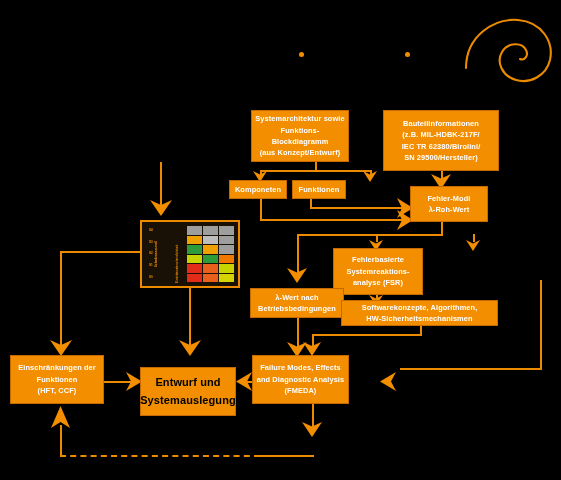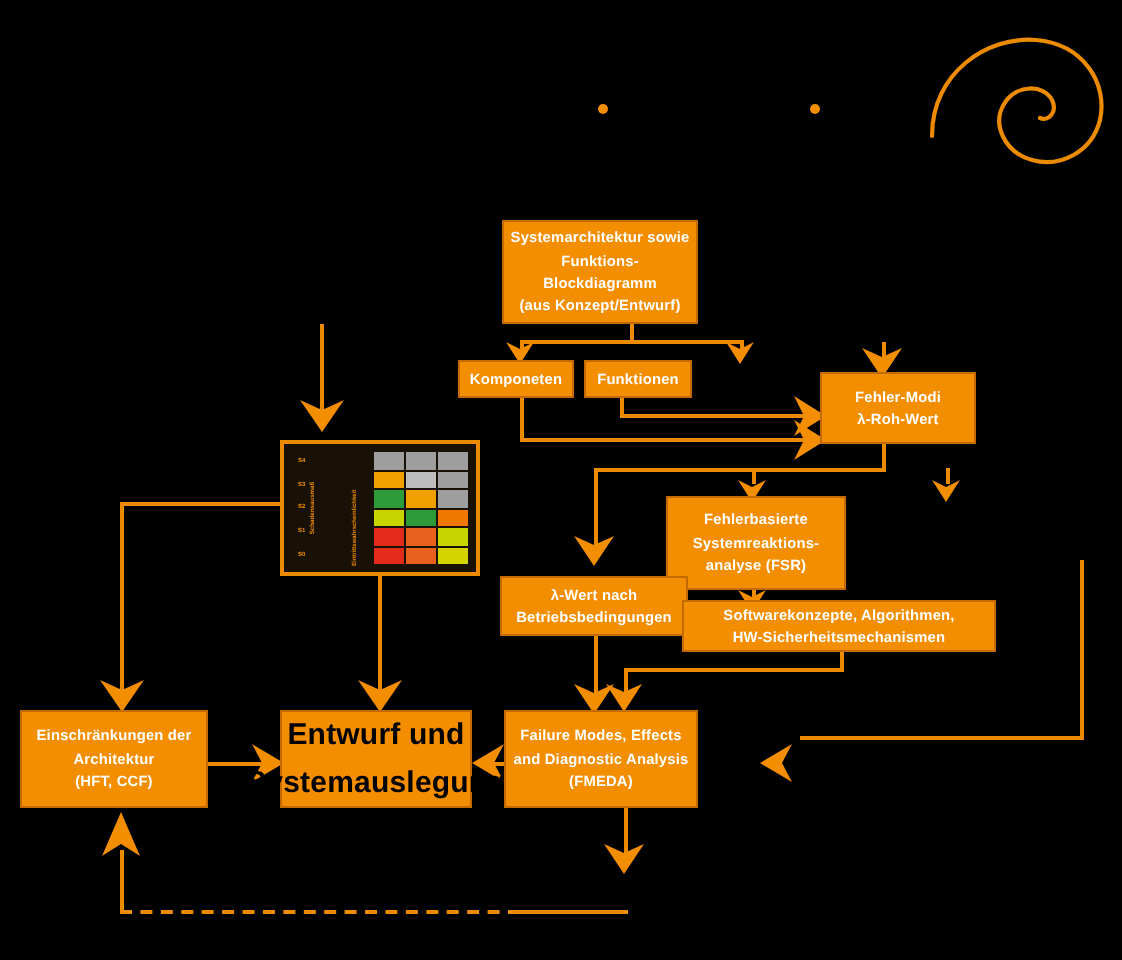--- a/index.html
+++ b/index.html
@@ -24,21 +24,21 @@
     text-align:center;
     display:flex;
     align-items:center;
     justify-content:center;
     padding:2px 3px;
     white-space:pre-line;
     z-index:5;
   }
   .node.dark{ color:#000000; }
   .node.big{ font-size:8.3px; line-height:1.7; }
-  .node.design{ font-size:15px; line-height:1.6; }
+  .node.design{ font-size:11px; line-height:1.6;margin-top:12px; }
 
   
   .ln{ position:absolute; background:#ED8B00; z-index:2; }
   .lnv{ width:2px; }
   .lnh{ height:2px; }
   .dashed{
     position:absolute; z-index:2; height:0;
     border-top:2px dashed #ED8B00;
   }
   
@@ -264,37 +264,41 @@
 
 
   <div class="node" style="left:251px;top:110px;width:98px;height:52px">Systemarchitektur sowie
 Funktions-Blockdiagramm
 (aus Konzept/Entwurf)</div>
 
   <div class="node" style="left:229px;top:180px;width:58px;height:19px">Komponeten</div>
 
   <div class="node" style="left:292px;top:180px;width:54px;height:19px">Funktionen</div>
 
+  <div class="node" style="left:383px;top:110px;width:116px;height:61px">Bauteilinformationen
+(z.B. MIL-HDBK-217F/
+IEC TR 62380/Birolini/
+SN 29500/Hersteller)</div>
 
   <div class="node" style="left:410px;top:186px;width:78px;height:36px">Fehler-Modi
 λ-Roh-Wert</div>
 
   <div class="node" style="left:333px;top:248px;width:90px;height:47px">Fehlerbasierte
 Systemreaktions-
 analyse (FSR)</div>
 
 
   <div class="node" style="left:250px;top:288px;width:94px;height:30px">λ-Wert nach
 Betriebsbedingungen</div>
 
   <div class="node" style="left:341px;top:300px;width:157px;height:26px">Softwarekonzepte, Algorithmen,
 HW-Sicherheitsmechanismen</div>
 
   <div class="node" style="left:10px;top:355px;width:94px;height:49px">Einschränkungen der
-Architektur
+Funktionen
 (HFT, CCF)</div>
 
   <div class="node dark design" style="left:140px;top:355px;width:96px;height:49px">Entwurf und
 Systemauslegung</div>
 
   <div class="node" style="left:252px;top:355px;width:97px;height:49px">Failure Modes, Effects
 and Diagnostic Analysis
 (FMEDA)</div>
 
 

